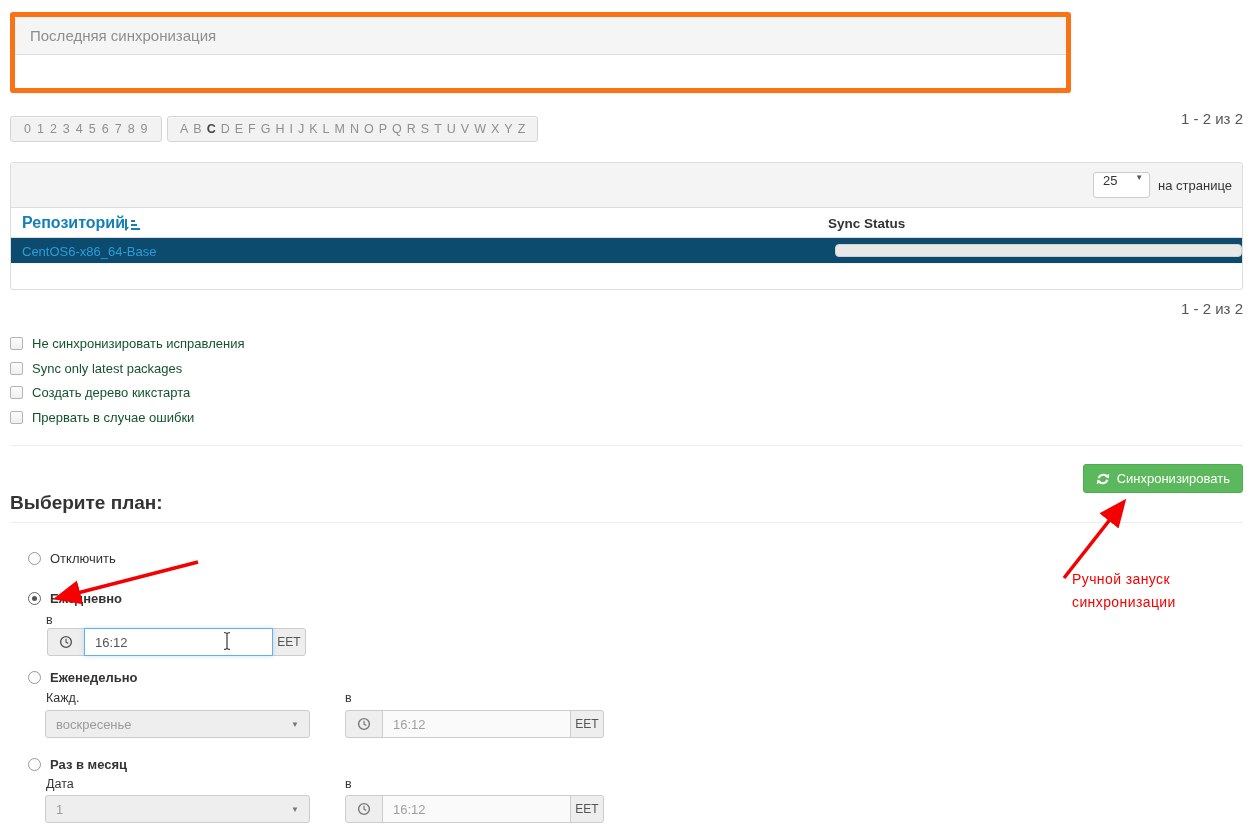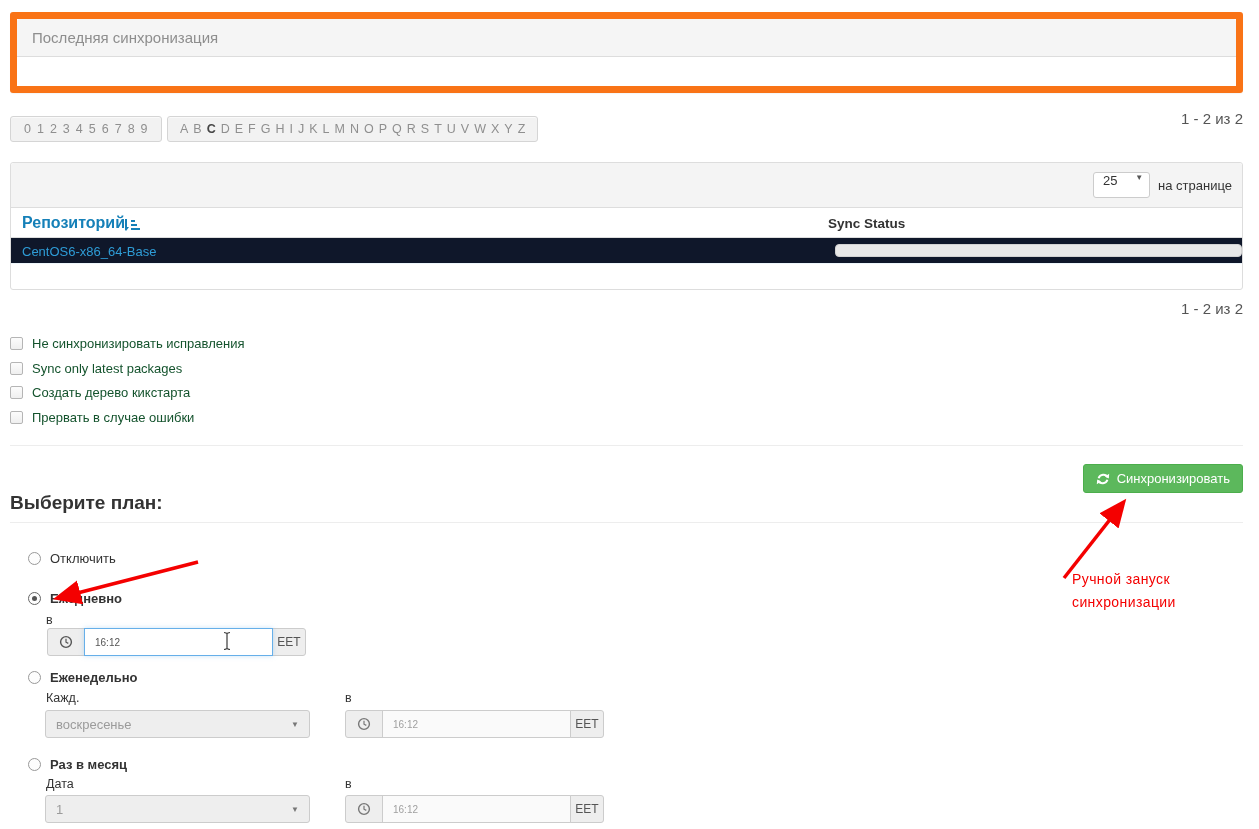--- a/index.html
+++ b/index.html
@@ -7,22 +7,22 @@
   body {
     position: relative;
     font-family: "Liberation Sans", sans-serif;
     background: #fff;
     color: #333;
     overflow: hidden;
   }
   .abs { position: absolute; }
 
   
-  .panel1 { left:10px; top:12px; width:1233px; height:81px;
-    border:7px solid #f97316; border-radius:3px; background:#fff;
+  .panel1 { left:10px; top:12px; width:1061px; height:81px;
+    border:5px solid #f97316; border-radius:3px; background:#fff;
     box-shadow:0 1px 1px rgba(0,0,0,.04); }
   .panel1-head { height:38px; background:#f5f5f5; border-bottom:1px solid #ddd;
     border-radius:3px 3px 0 0; line-height:37px; padding:0 15px;
     color:#8e8e8e; font-size:15px; }
   .panel1-body { padding:13px 15px; font-size:13px; color:#333; }
 
   
   .alpha-group { top:116px; height:26px; display:flex; align-items:center;
     background:#f2f2f2; border:1px solid #d5d5d5; border-radius:3px;
     color:#8f8f8f; font-size:12.5px; box-shadow:inset 0 1px 0 #fafafa; }
@@ -49,21 +49,21 @@
 
   .thead-row { height:30px; display:flex; align-items:center;
     border-bottom:1px solid #ddd; background:#fff; }
   .col-repo { width:805px; padding-left:11px; }
   .col-status { flex:1; padding-left:12px; }
   .th-repo { color:#1580b8; font-weight:bold; font-size:16px;
     text-decoration:none; display:inline-flex; align-items:flex-end; cursor:pointer; }
   .th-status { color:#333; font-weight:600; font-size:13.5px; }
 
   .trow { height:26px; display:flex; align-items:center; }
-  .trow-1 { background:#0f172a; border-bottom:1px solid #eef6fb; }
+  .trow-1 { background:#0c4a6e; border-bottom:1px solid #eef6fb; }
   .trow-2 { background:#d4eaf6; }
   .repo-link { color:#2e9cd6; font-size:13px; text-decoration:none; cursor:pointer; }
   .progress-track { width:407px; height:13px; margin-left:12px;
     background:#e8e8e8; border:1px solid #d2d2d2; border-radius:4px; }
   .progress-fill { height:100%; width:0; background:#5cb85c; border-radius:4px; }
 
   
   .chk-item { left:10px; display:flex; align-items:center; gap:9px; height:16px; }
   .chk-box { width:13px; height:13px; border:1px solid #b5b5b5; border-radius:2px;
     background:linear-gradient(#fcfcfc,#efefef); cursor:pointer; flex:none; }
@@ -90,21 +90,21 @@
   .radio-label.bold { font-weight:bold; }
 
   .sub-label { font-size:12.5px; color:#333; }
 
   .igroup { display:flex; height:28px; align-items:stretch; }
   .iaddon { background:#eee; border:1px solid #ccc; display:flex;
     align-items:center; justify-content:center; color:#555; font-size:12px; }
   .iaddon-left { width:38px; border-radius:3px 0 0 3px; }
   .iaddon-right { width:34px; border-radius:0 3px 3px 0; margin-left:-1px; }
   .igroup input { width:189px; border:1px solid #ccc; margin-left:-1px;
-    padding:0 10px; font-size:10px; font-family:"Liberation Sans",sans-serif;
+    padding:0 10px; font-size:13px; font-family:"Liberation Sans",sans-serif;
     color:#555; background:#fff; outline:none; }
   .igroup input.focused { border-color:#66afe9; position:relative; z-index:1;
     box-shadow:0 0 5px rgba(102,175,233,.35); }
   .igroup input.dim { background:#fafafa; color:#a0a0a0; }
 
   .fselect { width:265px; height:28px; background:#eee; border:1px solid #ccc;
     border-radius:3px; display:flex; align-items:center; padding:0 10px;
     font-size:13px; color:#9b9b9b; cursor:default; }
   .fselect .caret { margin-left:auto; font-size:8px; color:#777; }
 

